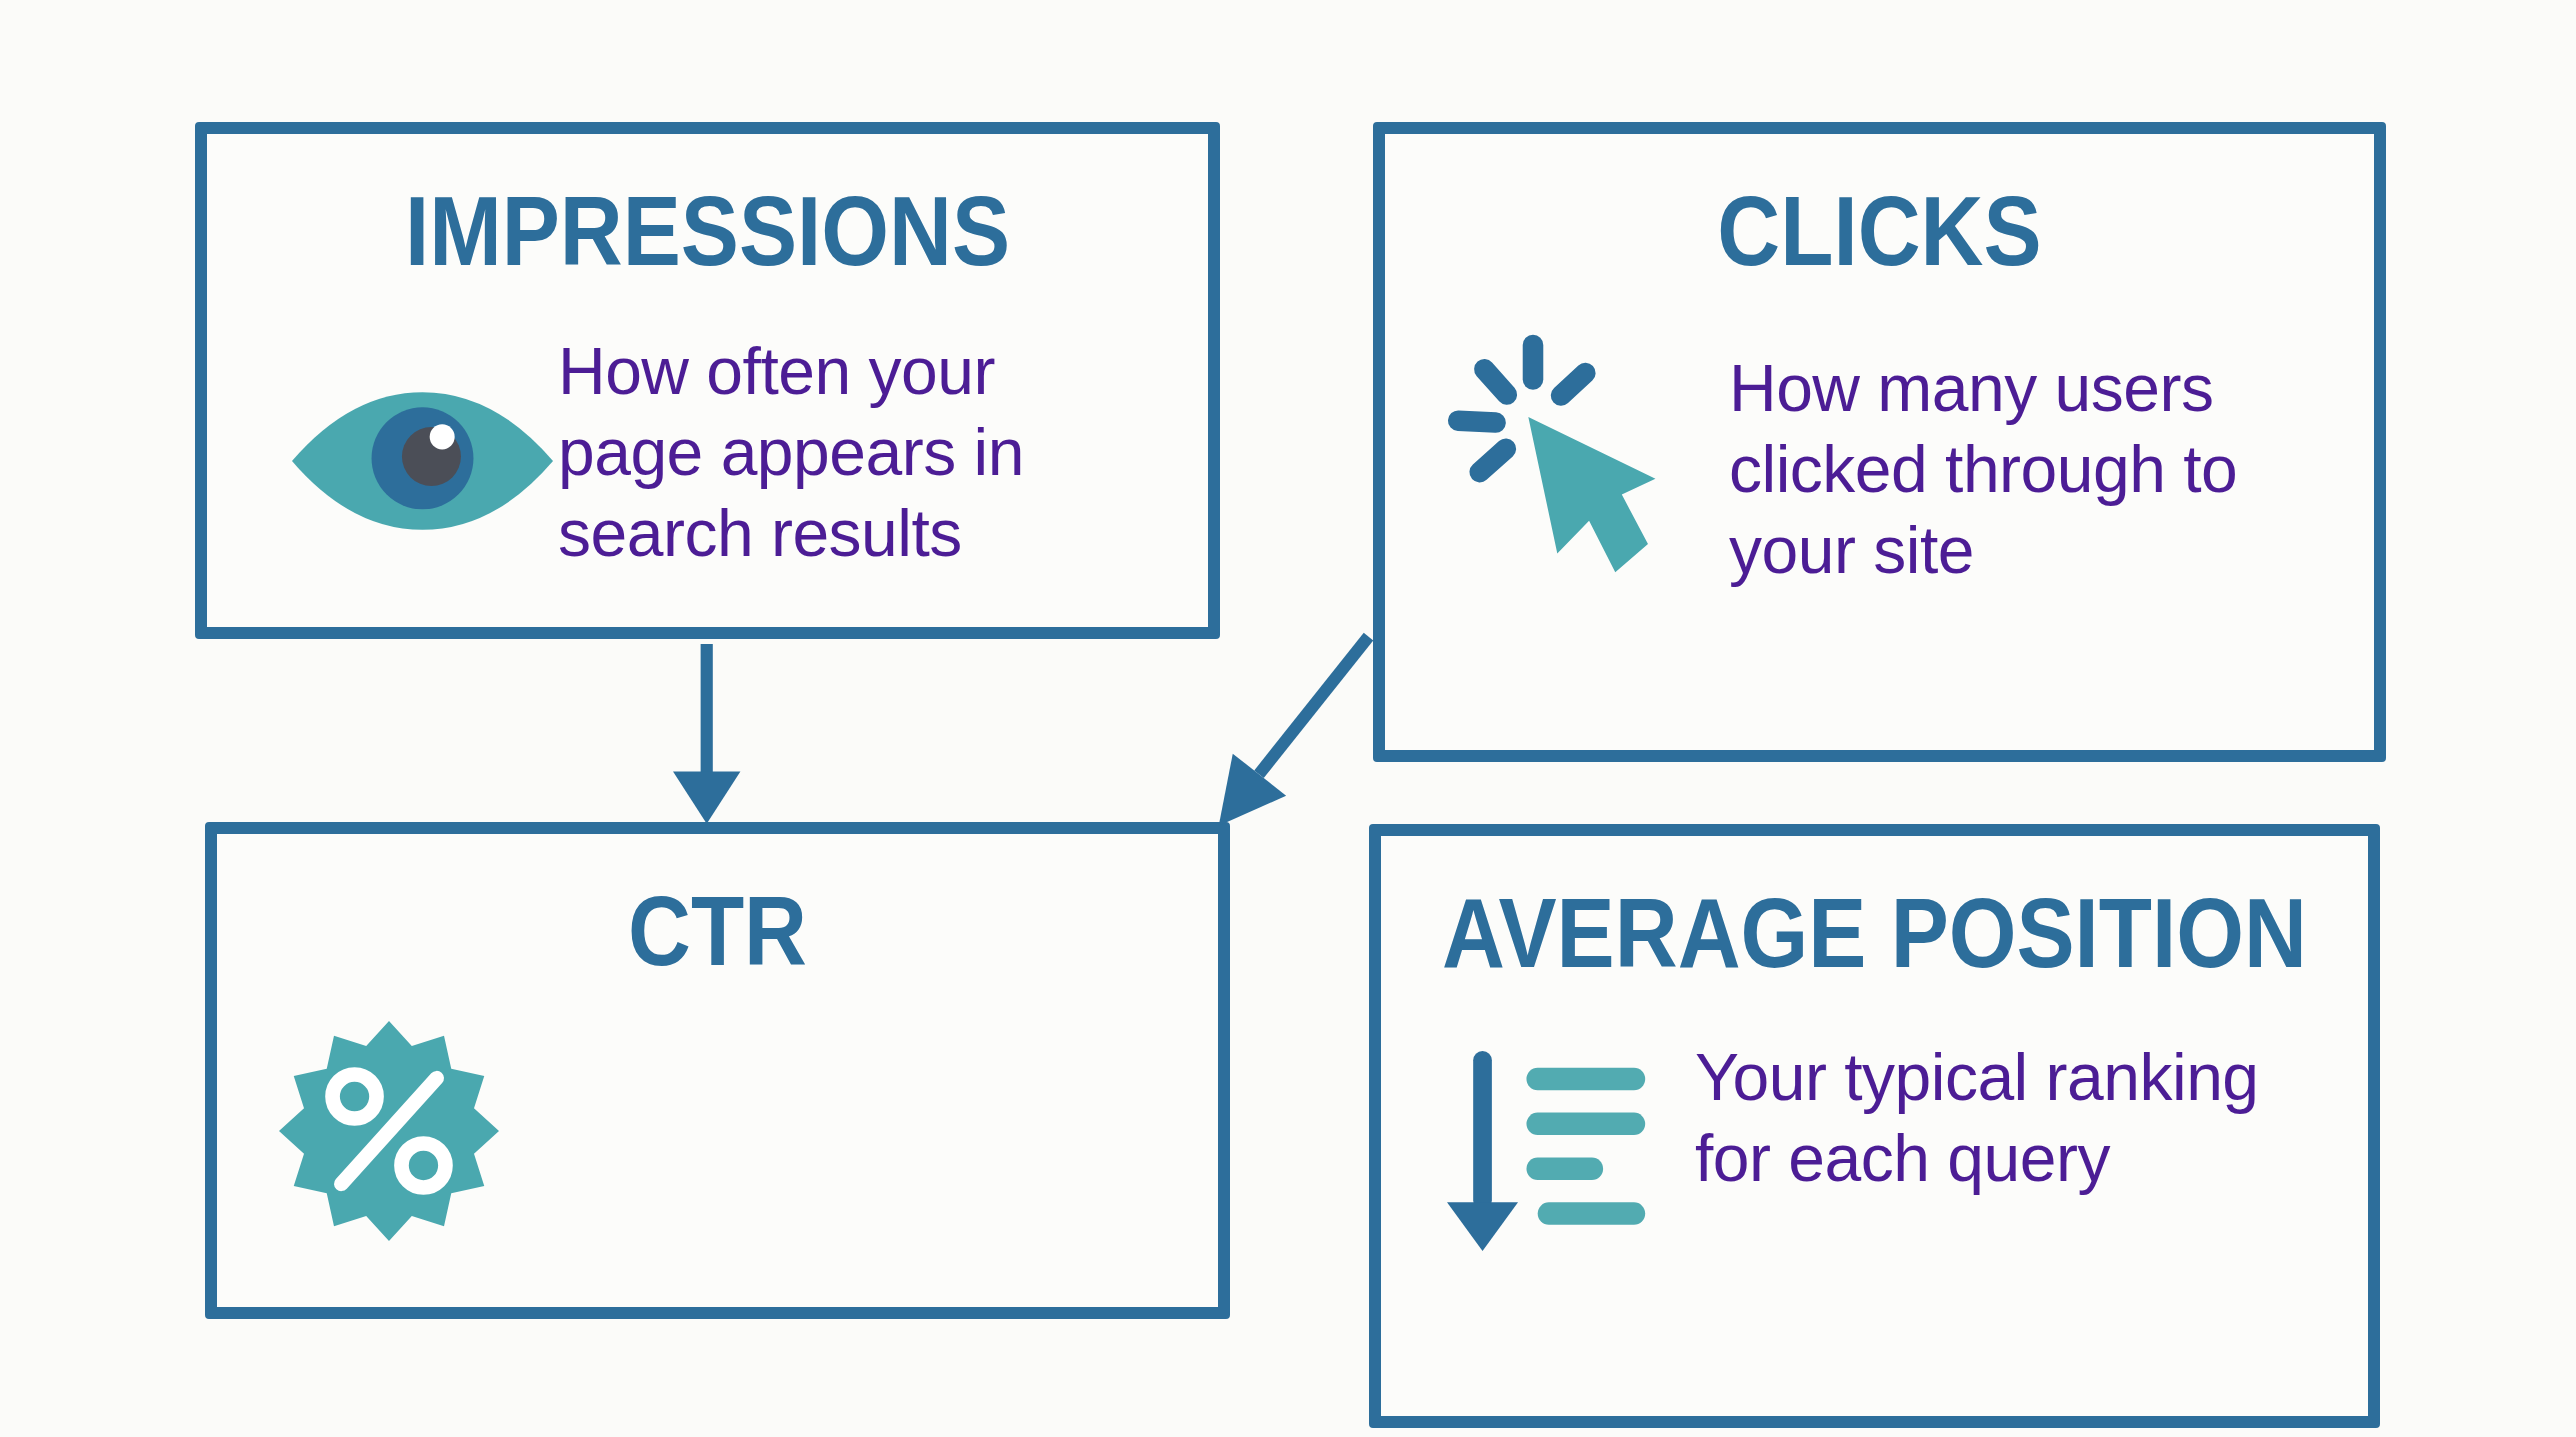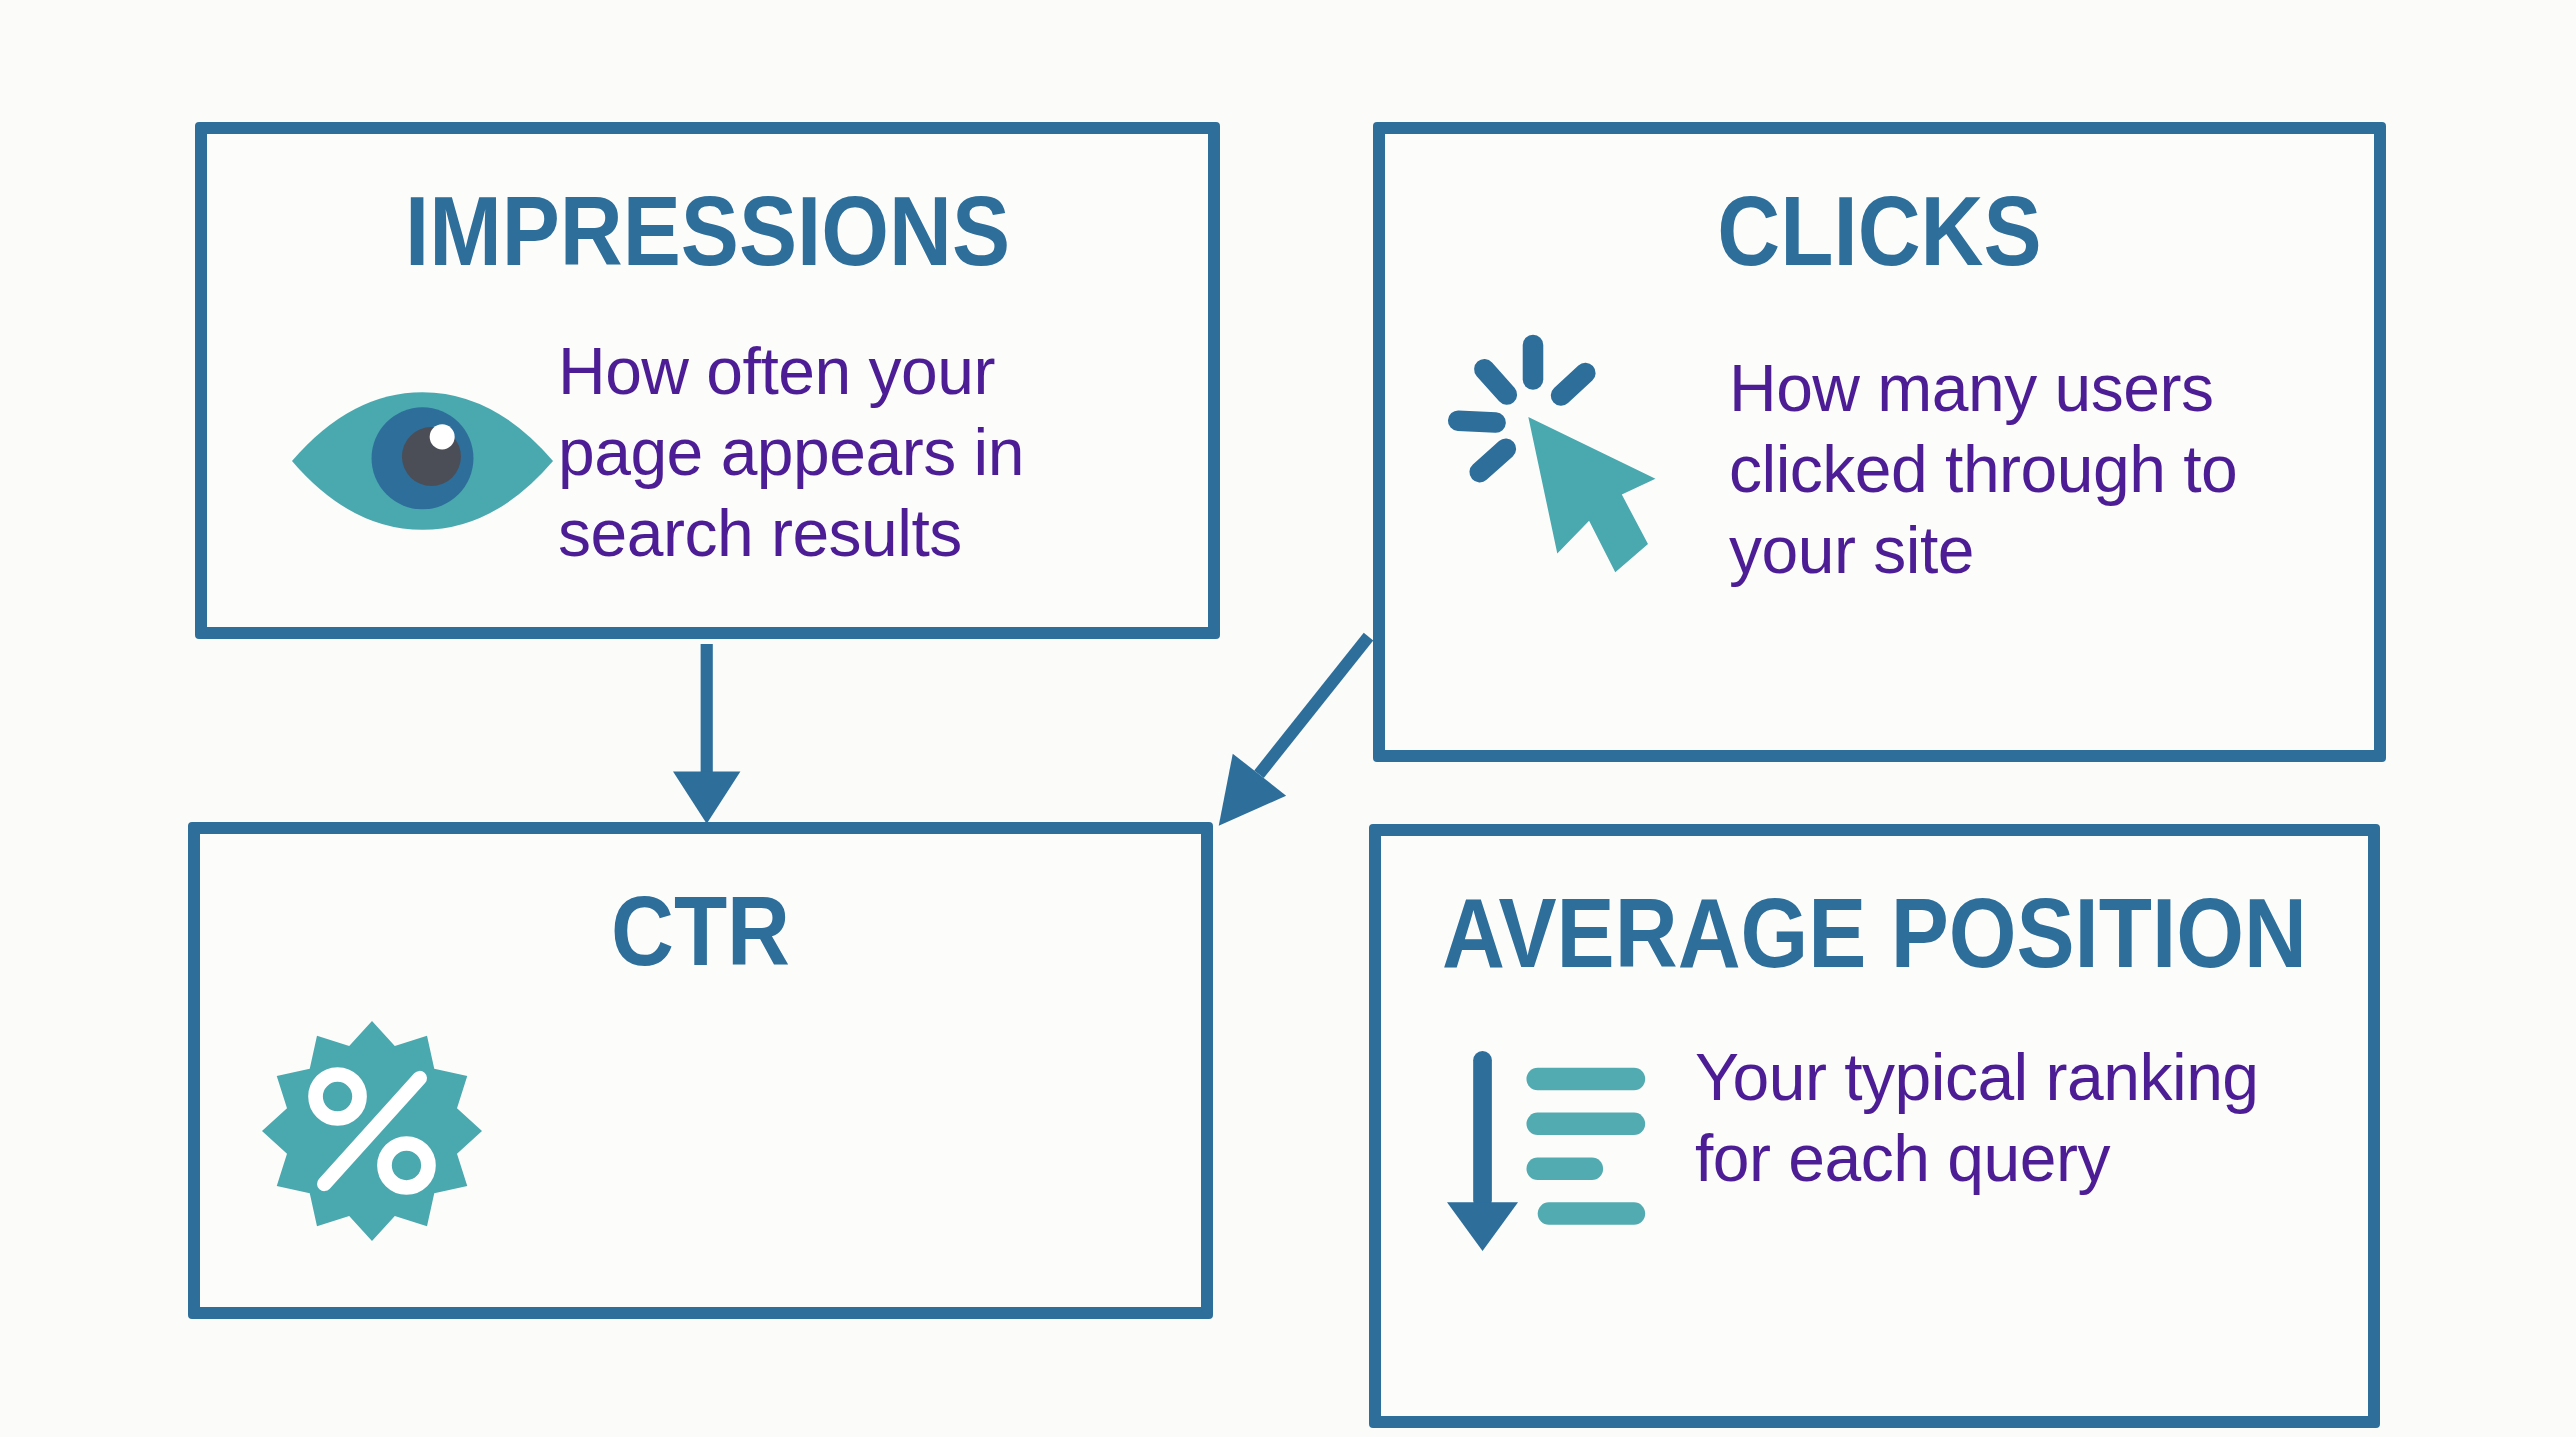--- a/index.html
+++ b/index.html
@@ -16,21 +16,21 @@
   }
   .card {
     position: absolute;
     box-sizing: border-box;
     border: 12px solid #2d6e9b;
     border-radius: 4px;
     background: #fcfcfa;
   }
   #card-impressions { left: 195px; top: 122px; width: 1025px; height: 517px; }
   #card-clicks      { left: 1373px; top: 122px; width: 1013px; height: 640px; }
-  #card-ctr         { left: 188px; top: 822px; width: 1025px; height: 497px; }
+  #card-ctr         { left: 205px; top: 822px; width: 1025px; height: 497px; }
   #card-average-position { left: 1369px; top: 824px; width: 1011px; height: 604px; }
 
   .title {
     position: absolute;
     left: 0; right: 0;
     top: 47px;
     margin: 0;
     text-align: center;
     font-size: 99px;
     line-height: 1;

